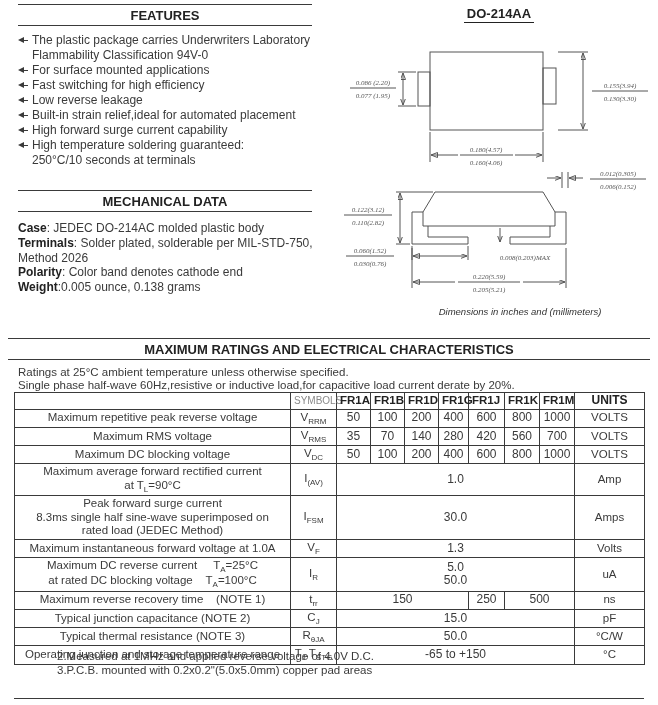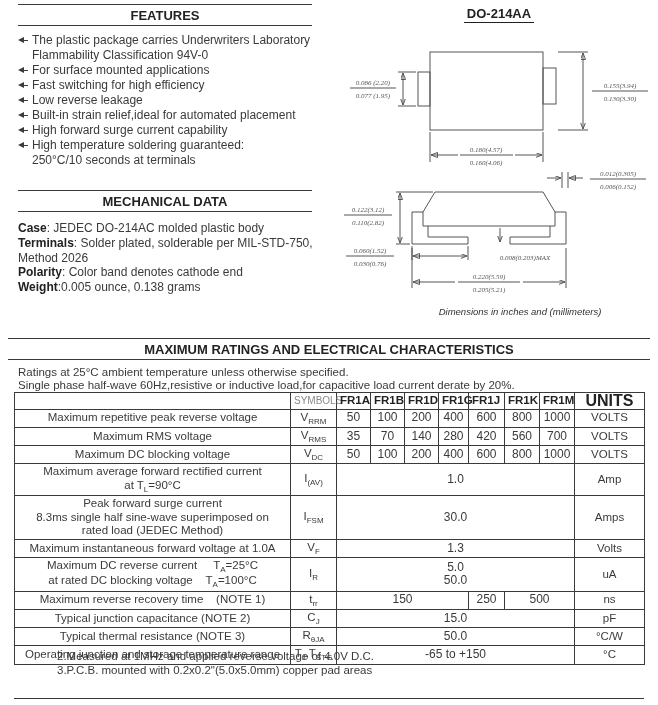--- a/index.html
+++ b/index.html
@@ -32,21 +32,21 @@
                font-style:italic;font-size:9.5px;color:#333;}
   
   #ratings-hd{left:8px;top:338px;width:642px;}
   #ratings-desc{position:absolute;left:18px;top:366px;width:628px;font-size:11.5px;line-height:13px;}
   #ratings-table{position:absolute;left:14px;top:392px;width:630px;border-collapse:collapse;
                  font-size:11.5px;table-layout:fixed;}
   #ratings-table td{border:1px solid #3a3a3a;padding:1px 3px;line-height:13.5px;vertical-align:middle;}
   td.corner{border-top:none;border-left:none;}
   td.symhead{color:#8a8a8a;font-size:10px;text-align:center;padding:2px 1px;}
   td.parthead{font-weight:bold;font-size:11.5px;color:#222;}
-  td.unithead{font-weight:bold;text-align:center;font-size:16px;color:#222;}
+  td.unithead{font-weight:bold;text-align:center;font-size:12px;color:#222;}
   td.lbl{text-align:center;}
   td.sym{text-align:center;}
   td.val{text-align:center;font-size:12px;}
   td.unit{text-align:center;font-size:11.5px;}
   sub.sb{font-size:8px;line-height:1;}
   b{color:#222;}
   
   #notes{position:absolute;left:30px;top:649px;width:610px;font-size:11.5px;line-height:14px;}
   .nl.ind{padding-left:27px;}
   #bottom-rule{position:absolute;left:14px;top:698px;width:630px;border-top:1.5px solid #3a3a3a;}

